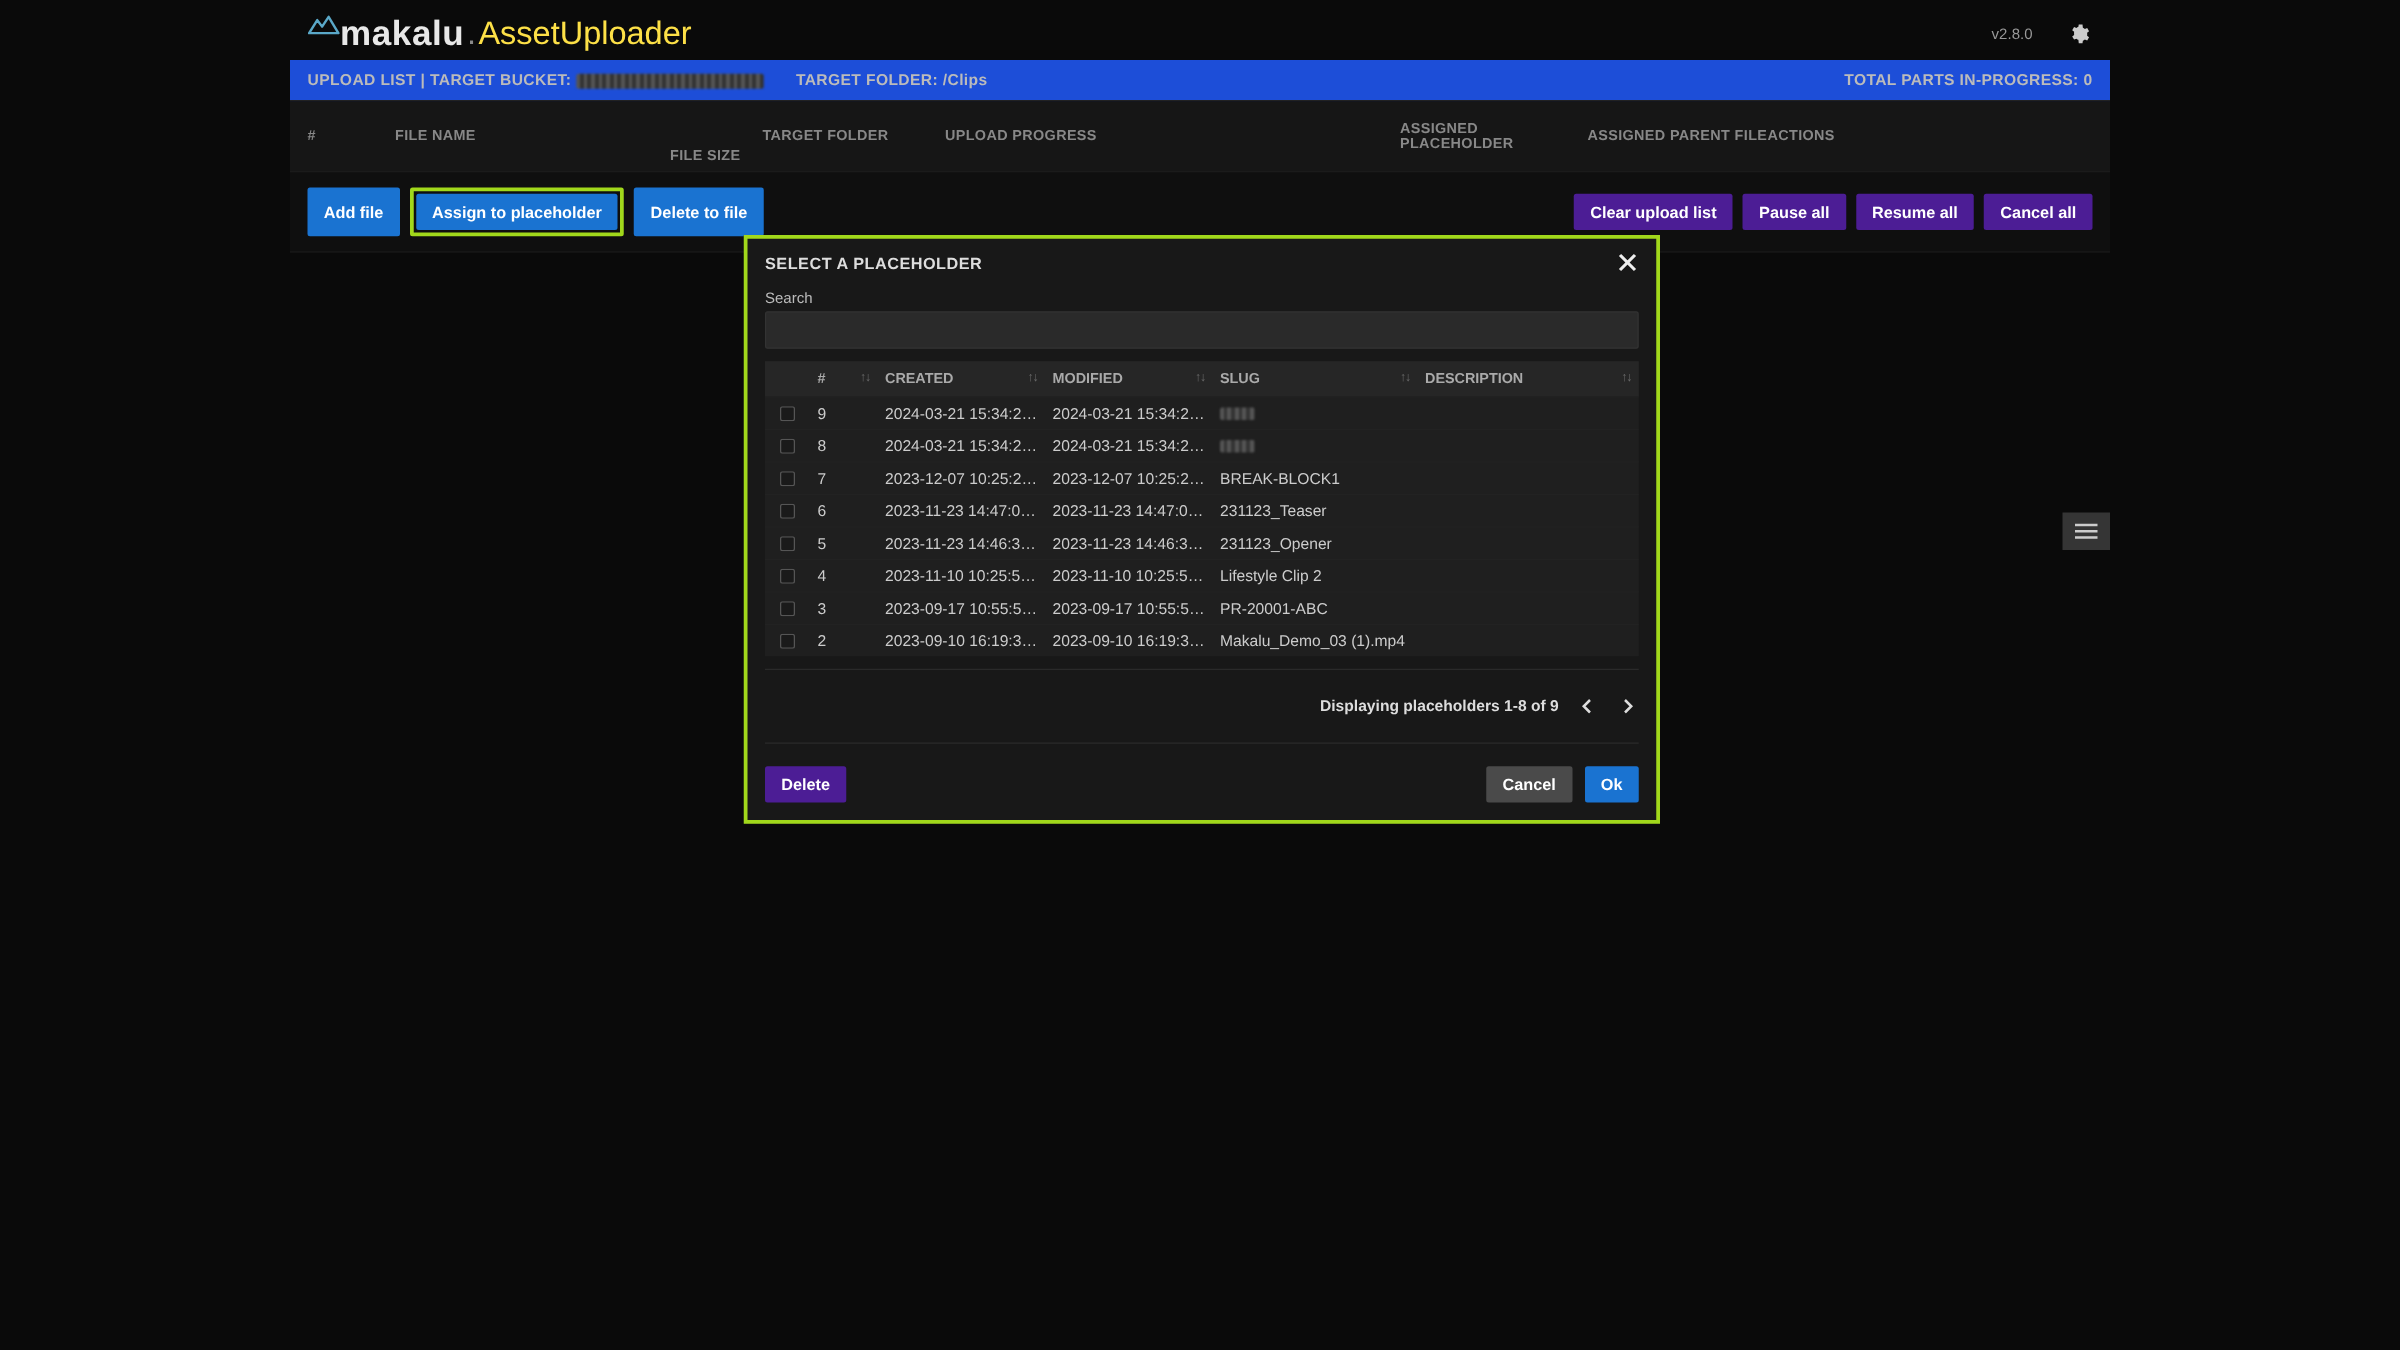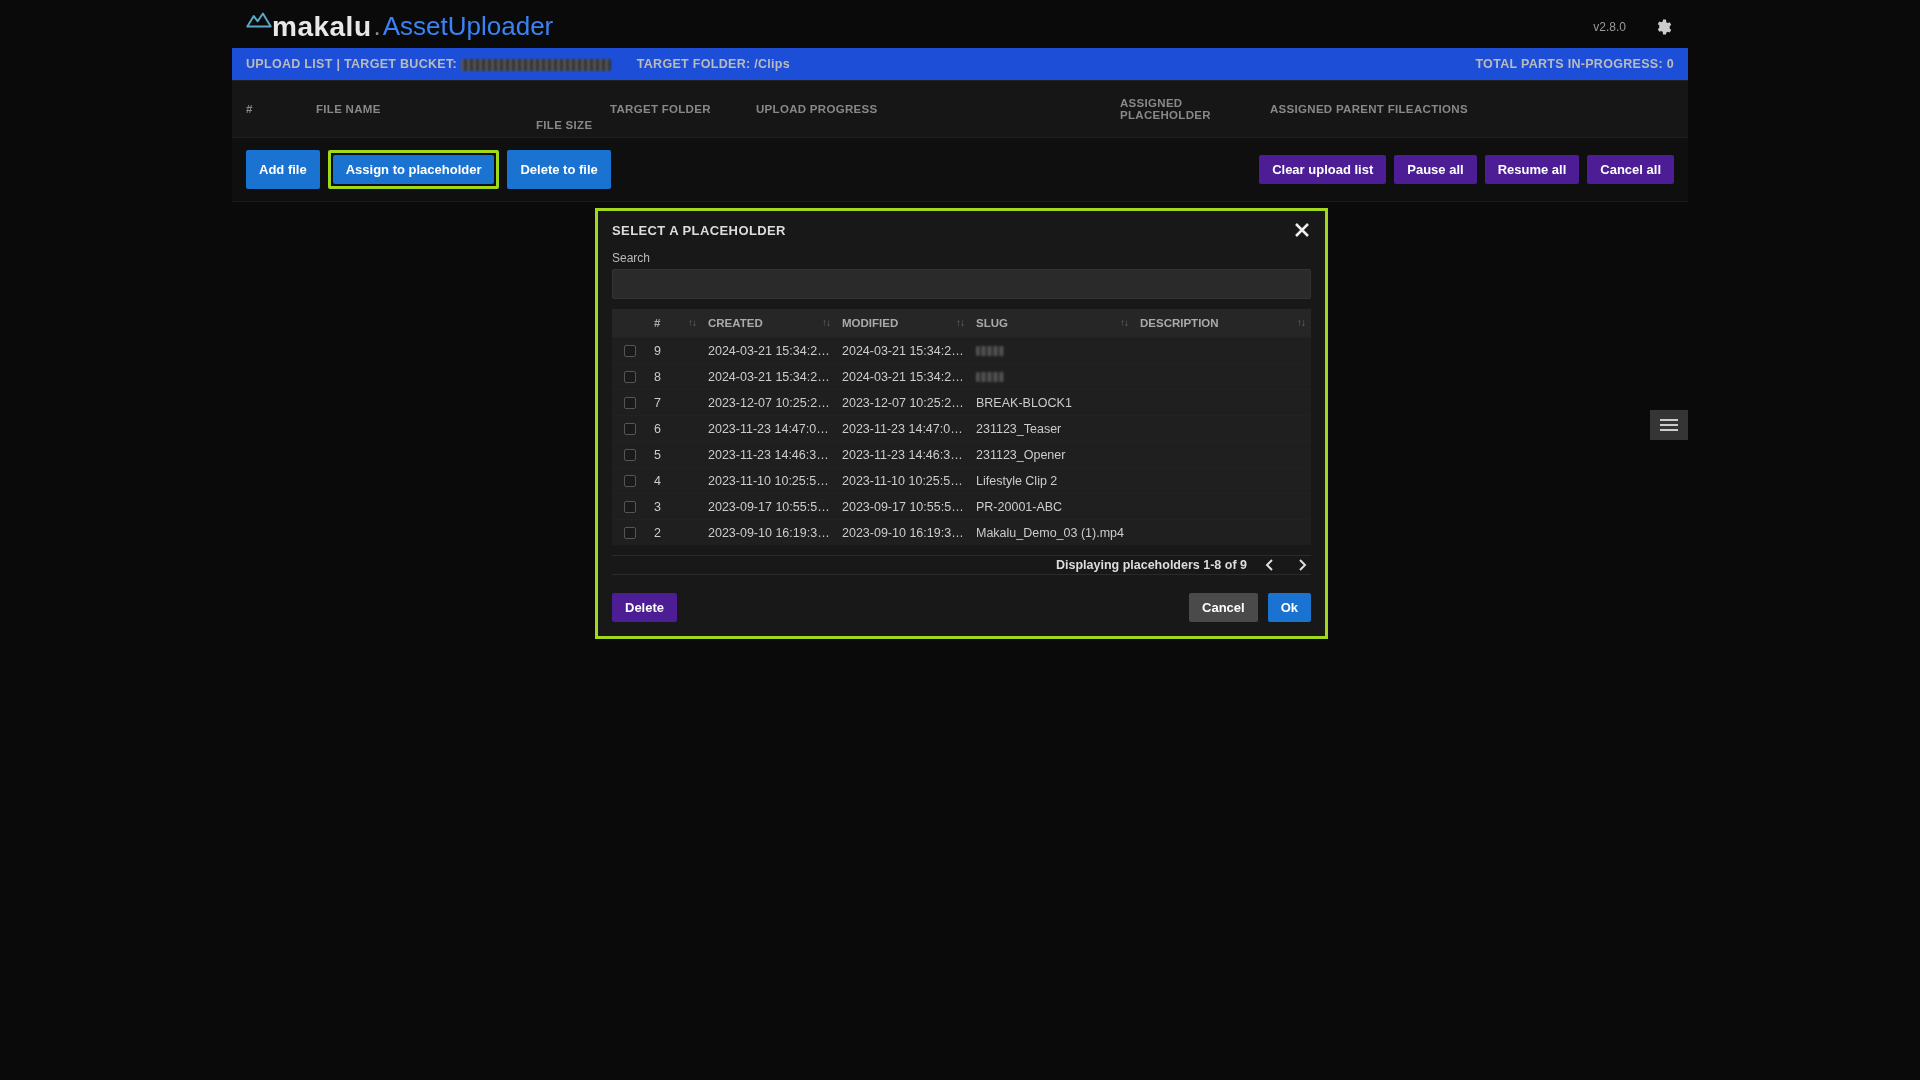--- a/index.html
+++ b/index.html
@@ -5,21 +5,21 @@
   * { box-sizing: border-box; margin: 0; padding: 0; }
   html, body { width: 1920px; height: 1080px; background: #0a0a0a; color: #c0c0c0; font-family: -apple-system, "Segoe UI", Arial, sans-serif; font-size: 14px; overflow: hidden; }
   .frame { width: 1456px; height: 816px; margin: 0 auto; background: #0a0a0a; position: relative; }
 
   
   .topbar { display: flex; align-items: center; justify-content: space-between; padding: 10px 14px 4px 14px; height: 48px; }
   .logo-wrap { display: flex; align-items: flex-start; gap: 0; }
   .logo-icon { width: 26px; height: 18px; }
   .brand-main { font-size: 28px; font-weight: 700; letter-spacing: .5px; color: #e8e8e8; }
   .dot { color: #8a8a8a; font-size: 26px; margin: 0 2px; }
-  .brand-sub { font-size: 26px; font-weight: 300; color: #3b82f6; }
+  .brand-sub { font-size: 26px; font-weight: 300; color: #fde047; }
   .top-right { display: flex; align-items: center; gap: 26px; color: #999; font-size: 12px; }
   .gear-btn { width: 22px; height: 22px; display: inline-flex; align-items: center; justify-content: center; cursor: pointer; }
 
   
   .infobar { display: flex; justify-content: space-between; align-items: center; padding: 9px 14px; background: #1d4ed8; border-bottom: 1px solid #222; font-size: 12.5px; font-weight: 700; letter-spacing: .3px; color: #bbb; }
   .infobar .left { display: flex; gap: 26px; }
   .redact { display: inline-block; width: 150px; height: 12px; background: repeating-linear-gradient(90deg,#555 0 3px,#333 3px 6px); border-radius: 2px; vertical-align: middle; filter: blur(1px); }
   .redact.sm { width: 28px; height: 10px; }
 
   
@@ -35,42 +35,42 @@
 
   
   .toolbar { display: flex; justify-content: space-between; align-items: center; padding: 12px 14px; background: #0f0f0f; border-bottom: 1px solid #1a1a1a; }
   .btn-row { display: flex; gap: 8px; }
   .btn { background: #1a73d1; color: #fff; font-size: 13px; font-weight: 600; padding: 7px 13px; border: none; border-radius: 2px; cursor: pointer; }
   .btn.muted { background: #4c1d95; }
   .btn.gray { background: #4a4a4a; }
   .hl-wrap { border: 3px solid #a1d81b; padding: 2px; display: inline-flex; border-radius: 2px; }
 
   
-  .modal { position: absolute; left: 363px; top: 208px; width: 733px; border: 3px solid #a1d81b; background: #181818; display: flex; flex-direction: column; padding-bottom: 14px; }
+  .modal { position: absolute; left: 363px; top: 188px; width: 733px; border: 3px solid #a1d81b; background: #181818; display: flex; flex-direction: column; padding-bottom: 14px; }
   .modal-head { display: flex; justify-content: space-between; align-items: center; padding: 10px 14px 6px 14px; }
   .modal-title { font-size: 13px; font-weight: 700; letter-spacing: .4px; color: #ddd; }
   .close-x { width: 18px; height: 18px; cursor: pointer; display: flex; align-items: center; justify-content: center; color: #eee; }
   .search-label { font-size: 12px; color: #bbb; padding: 6px 14px 4px 14px; }
   .search-box { margin: 0 14px 10px 14px; height: 30px; background: #2a2a2a; border: 1px solid #333; border-radius: 2px; }
   .search-box input { width: 100%; height: 100%; background: transparent; border: none; color: #ddd; padding: 0 8px; outline: none; font-size: 13px; }
 
   .ptable { margin: 0 14px; background: #1f1f1f; font-size: 12.5px; }
   .pthead { display: flex; align-items: center; background: #262626; height: 28px; font-weight: 700; color: #aaa; font-size: 11.5px; }
   .prow { display: flex; align-items: center; height: 26px; color: #ccc; border-top: 1px solid #222; }
   .pcell { padding: 0 6px; overflow: hidden; white-space: nowrap; text-overflow: ellipsis; }
   .pc-cb   { width: 36px; display:flex; justify-content:center; }
   .pc-num  { width: 54px; }
   .pc-cr   { width: 134px; }
   .pc-md   { width: 134px; }
   .pc-slug { width: 164px; }
   .pc-desc { flex: 1; }
   .sort { float: right; opacity: .5; font-size: 10px; letter-spacing: -1px; }
   .pcb { width: 12px; height: 12px; border: 1px solid #555; border-radius: 2px; background: #1a1a1a; cursor: pointer; }
 
-  .pager { display: flex; justify-content: flex-end; align-items: center; gap: 14px; margin: 10px 14px 0 14px; border-top: 1px solid #2a2a2a; border-bottom: 1px solid #2a2a2a; padding: 0 0; font-size: 12.5px; font-weight: 600; color: #ddd; }
+  .pager { display: flex; justify-content: flex-end; align-items: center; gap: 14px; margin: 10px 14px 0 14px; border-top: 1px solid #2a2a2a; border-bottom: 1px solid #2a2a2a; padding: 20px 0; font-size: 12.5px; font-weight: 600; color: #ddd; }
   .pager .nav { width: 18px; height: 18px; cursor: pointer; display:flex; align-items:center; justify-content:center; }
 
   .modal-actions { display: flex; justify-content: space-between; align-items: center; margin: 18px 14px 0 14px; }
   .modal-actions .right { display: flex; gap: 10px; }
 
   
   .side-burger { position: absolute; right: 0; top: 410px; width: 38px; height: 30px; background: #353535; display: flex; align-items: center; justify-content: center; cursor: pointer; }
   .side-burger .bars { width: 18px; height: 12px; display:flex; flex-direction:column; justify-content:space-between; }
   .side-burger .bars span { display:block; height:2px; background:#ccc; }
 </style>

